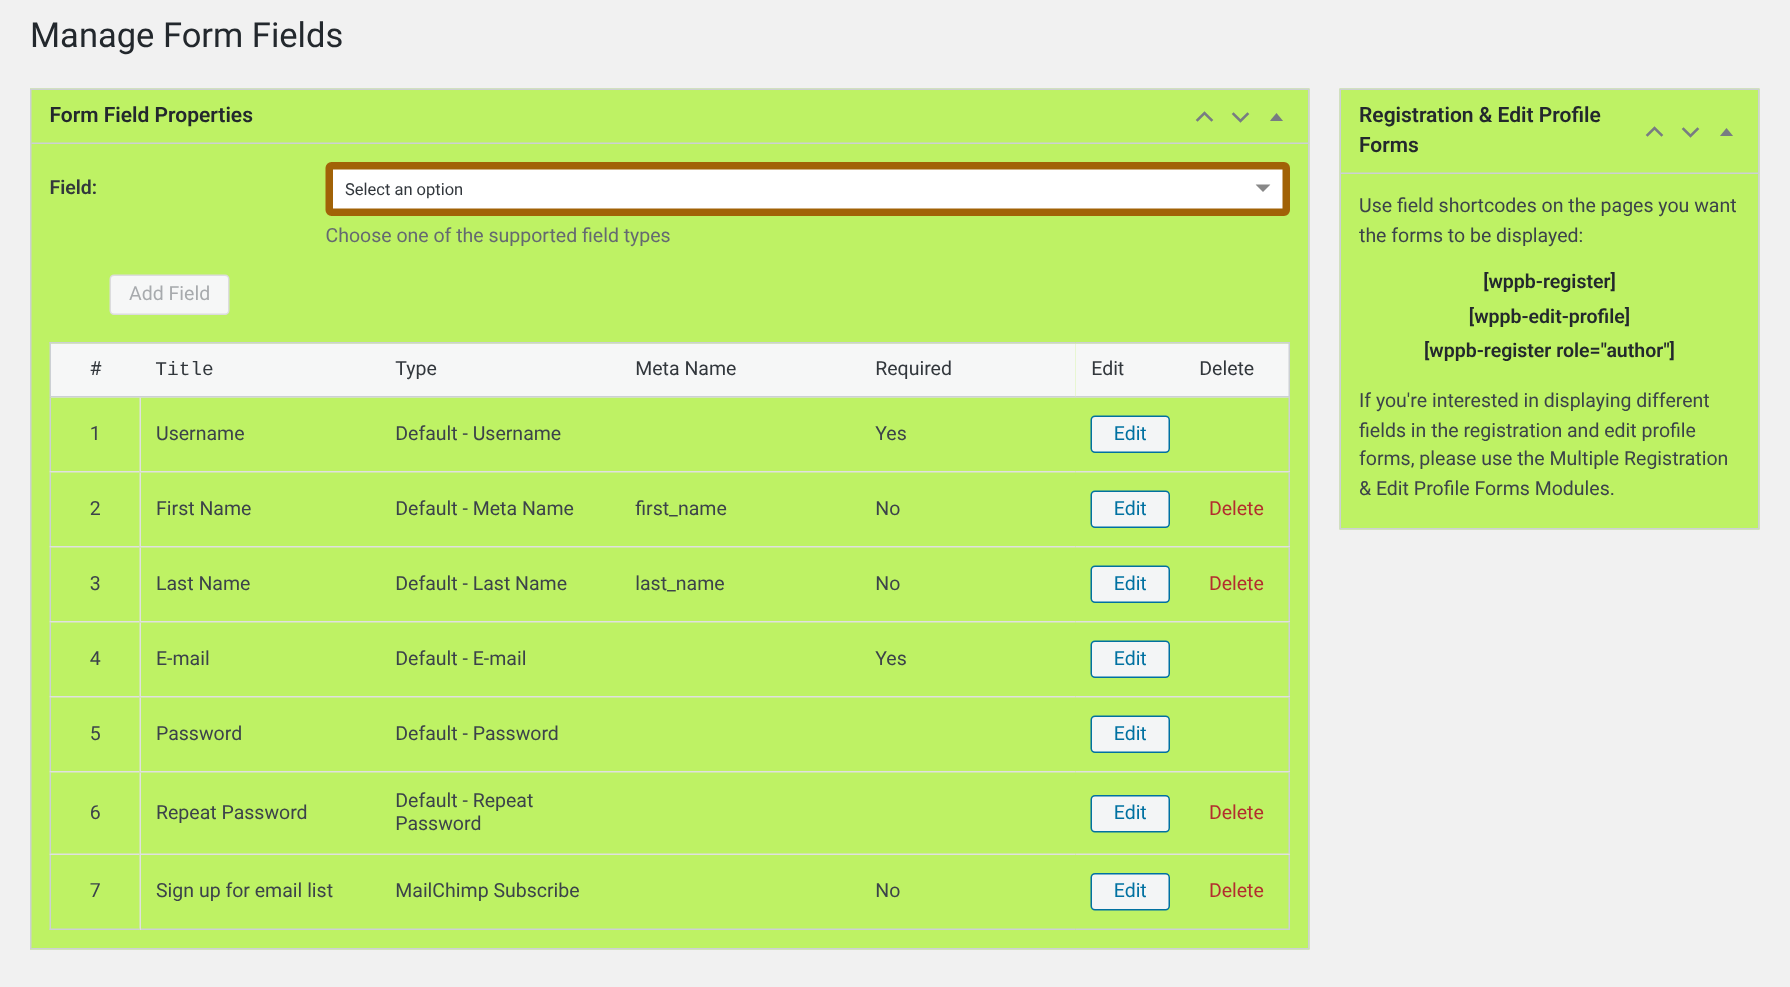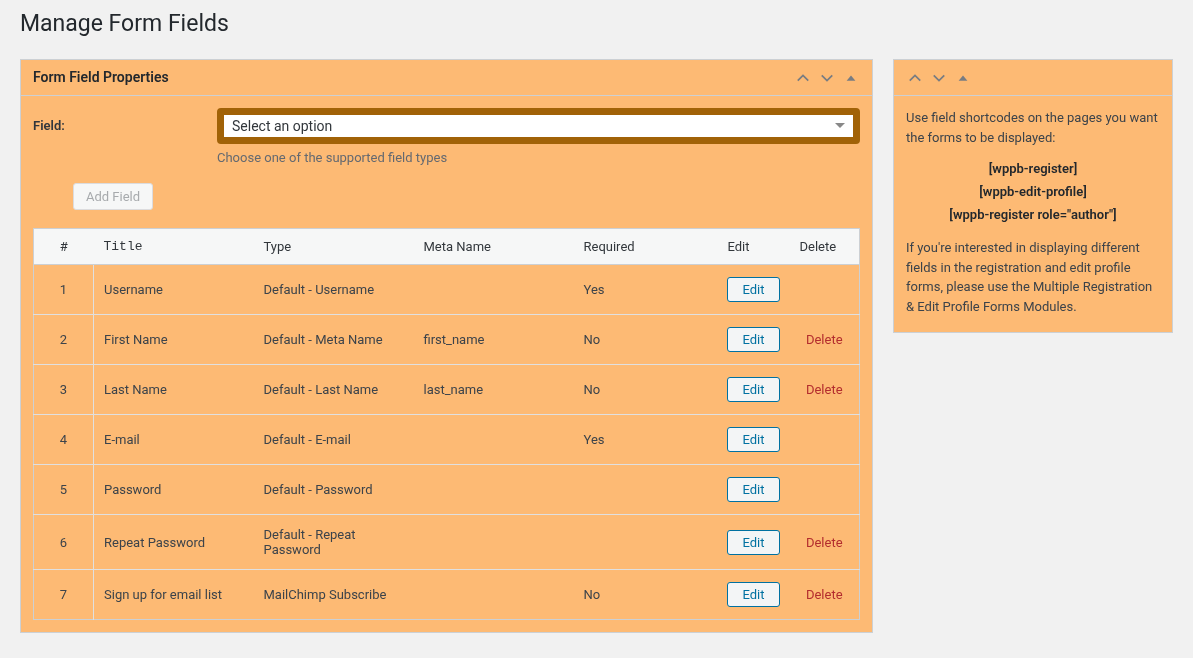--- a/index.html
+++ b/index.html
@@ -24,21 +24,21 @@
     margin: 10px 0 22px 0;
   }
   .columns {
     display: flex;
     gap: 20px;
   }
   .main-col { flex: 1; }
   .side-col { width: 280px; }
 
   .postbox {
-    background: #fdba74;
+    background: #bef264;
     border: 1px solid #ccd0d4;
     margin-bottom: 20px;
   }
   .postbox-header {
     display: flex;
     align-items: center;
     justify-content: space-between;
     border-bottom: 1px solid #ccd0d4;
     padding: 0 12px;
     min-height: 36px;
@@ -76,28 +76,28 @@
   .field-label {
     width: 184px;
     font-weight: 600;
     font-size: 13px;
     padding-top: 10px;
   }
   .field-control { flex: 1; }
 
   .select-wrap {
     position: relative;
-    border: 7px solid #a16207;
+    border: 5px solid #a16207;
     border-radius: 4px;
     background: #fff;
     height: 36px;
     display: flex;
     align-items: center;
     padding: 0 30px 0 8px;
-    font-size: 14px;
+    font-size: 11px;
     color: #32373c;
     cursor: pointer;
   }
   .select-caret {
     position: absolute;
     right: 8px;
     top: 50%;
     transform: translateY(-50%);
     color: #888;
   }
@@ -310,20 +310,21 @@
                 </tr>
               </tbody>
           </table>
         </div>
       </div>
     </div>
 
     <div class="side-col">
       <div class="postbox">
         <div class="postbox-header">
+          <h2>Registration &amp; Edit Profile Forms</h2>
           <div class="postbox-actions">
             <span class="chev-btn">
               <svg viewBox="0 0 16 16">
                   <path d="M2 11l6-6 6 6" fill="none" stroke="currentColor" stroke-width="2"></path>
                 </svg>
             </span>
             <span class="chev-btn">
               <svg viewBox="0 0 16 16">
                   <path d="M2 5l6 6 6-6" fill="none" stroke="currentColor" stroke-width="2"></path>
                 </svg>

